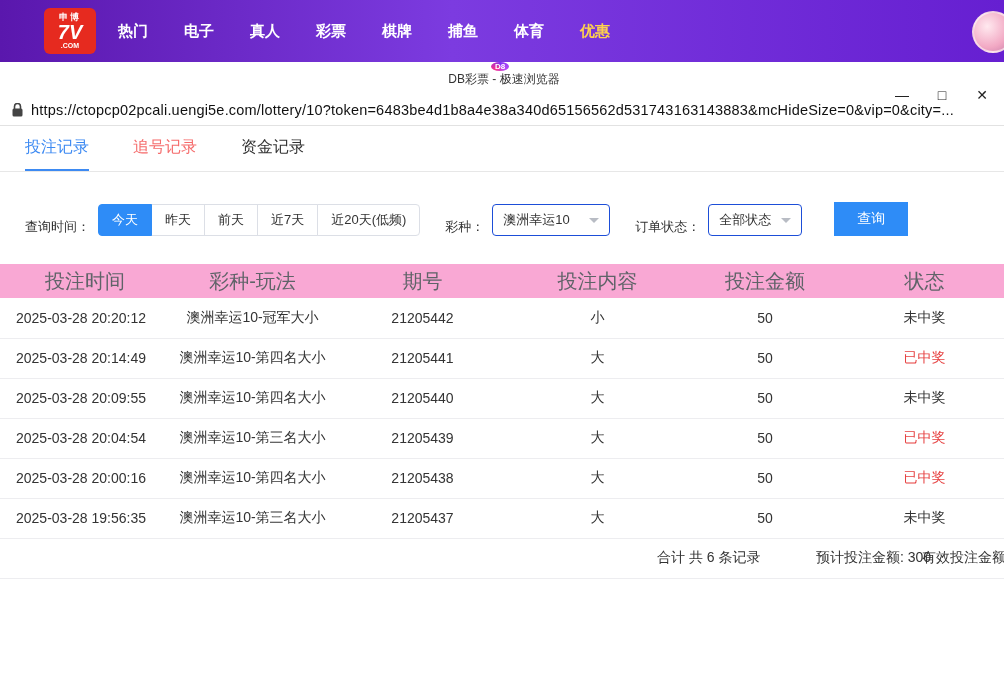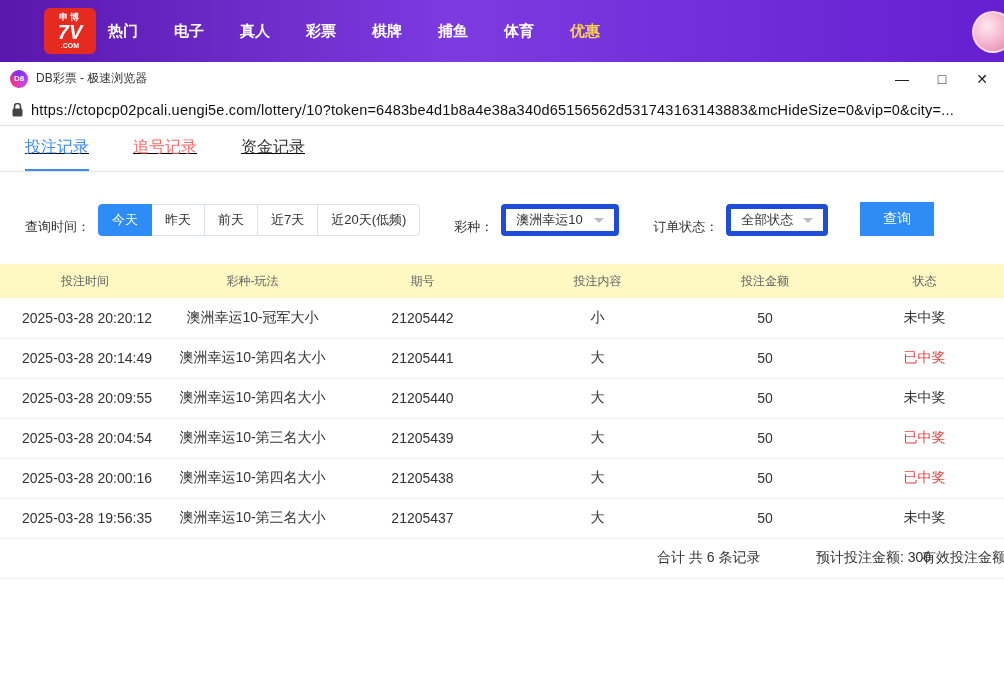--- a/index.html
+++ b/index.html
@@ -9,74 +9,74 @@
 
   
   .topbar { height:62px; background:linear-gradient(90deg,#5a17ad 0%,#7c3be0 45%,#661fd1 100%);
             display:flex; align-items:center; padding-left:44px; position:relative; }
   .logo { width:52px; height:46px; background:#e62a1f; border-radius:6px; color:#fff;
           display:flex; flex-direction:column; align-items:center; justify-content:center;
           line-height:1; font-weight:bold; cursor:pointer; }
   .logo-cn { font-size:9px; letter-spacing:2px; }
   .logo-7v { font-size:20px; font-style:italic; }
   .logo-com { font-size:7px; }
-  .topnav { display:flex; gap:36px; margin-left:12px; }
+  .topnav { display:flex; gap:36px; margin-left:22px; }
   .topnav a { color:#fff; font-size:15px; font-weight:bold; text-decoration:none; cursor:pointer; }
   .topnav a.gold { color:#ffd24d; }
   .avatar { position:absolute; right:-10px; top:11px; width:42px; height:42px; border-radius:50%;
             background:radial-gradient(circle at 35% 35%, #ffe9ef 0%, #f2a9c4 60%, #c87ba8 100%);
             border:2px solid rgba(255,255,255,.55); cursor:pointer; }
 
   
-  .titlebar { height:33px; display:flex; align-items:center; padding:0 14px 0 10px; background:#fff; }
+  .titlebar { height:33px; display:flex; align-items:center; padding:0 14px 0 10px; background:#fff;flex-direction:column; }
   .app-icon { width:18px; height:18px; border-radius:50%;
               background:conic-gradient(#7b2ff7,#b949f5,#f72f8b,#7b2ff7);
               color:#fff; font-size:8px; font-weight:bold; display:flex; align-items:center; justify-content:center; }
   .title-text { font-size:12px; color:#333; margin-left:8px; }
   .win-controls { margin-left:auto; display:flex; gap:24px; align-items:center; color:#222; }
   .win-controls span { font-size:14px; width:16px; text-align:center; cursor:pointer; line-height:1; }
 
   
   .addressbar { height:31px; display:flex; align-items:center; padding:0 12px; background:#fff;
                 border-bottom:1px solid #e2e2e2; cursor:text; }
   .lock { margin-right:8px; flex:0 0 auto; }
   .url { font-size:14.5px; color:#111; white-space:nowrap; overflow:hidden; letter-spacing:.2px; }
 
   
-  .tabs { padding-left:25px; border-bottom:1px solid #e7e7e7; display:flex; gap:44px; height:46px;text-decoration:underline; }
+  .tabs { padding-left:25px; border-bottom:1px solid #e7e7e7; display:flex; gap:44px; height:46px; }
   .tab { font-size:16px; color:#333; cursor:pointer; display:flex; align-items:center;
          border-bottom:2px solid transparent; }
   .tab.active { color:#3d8af2; border-bottom-color:#3d8af2; }
   .tab.chase { color:#f56c6c; }
 
   
   .filters { display:flex; align-items:flex-end; padding-left:25px; margin-top:30px; font-size:13px; color:#333; }
   .flabel { margin-right:8px; }
-  .flabel.gap { margin-left:34px; }
+  .flabel.gap { margin-left:25px; }
   .btn-group { display:flex; }
   .btn-group button { height:32px; padding:0 13px; background:#fff; border:1px solid #dcdfe6;
                       font-size:13px; color:#333; margin-left:-1px; cursor:pointer;
                       font-family:inherit; }
   .btn-group button:first-child { border-radius:4px 0 0 4px; margin-left:0; }
   .btn-group button:last-child { border-radius:0 4px 4px 0; }
   .btn-group button.active { background:#2e8cf7; border-color:#2e8cf7; color:#fff; position:relative; z-index:1; }
-  .select { height:32px; min-width:118px; border:5px solid #1d4ed8; border-radius:4px;
+  .select { height:32px; min-width:118px; border:1px solid #1d4ed8; border-radius:4px;
             display:flex; align-items:center; justify-content:space-between; padding:0 10px;
             color:#333; cursor:pointer; background:#fff; }
   .select.small { min-width:90px; }
   .caret { width:0; height:0; border-left:5px solid transparent; border-right:5px solid transparent;
            border-top:5px solid #b8bcc4; margin-left:10px; }
   .search-btn { margin-left:32px; width:74px; height:34px; background:#2e8cf7; color:#fff;
                 border:none; border-radius:0; font-size:14px; cursor:pointer; font-family:inherit; }
 
   
   table { width:100%; border-collapse:collapse; margin-top:28px; table-layout:fixed; }
-  thead th { background:#fef9c3; height:34px; font-size:12px; color:#5f6368; font-weight:normal; text-align:center; }
+  thead th { background:#f9a8d4; height:34px; font-size:20px; color:#5f6368; font-weight:normal; text-align:center; }
   tbody td { height:40px; border-bottom:1px solid #ededf0; font-size:14px; color:#333; text-align:center; }
-  tbody td.first { text-align:left; padding-left:22px; }
+  tbody td.first { text-align:left; padding-left:16px; }
   tbody td.win { color:#e64242; }
 
   
   .table-footer { position:relative; height:40px; border-bottom:1px solid #ededf0; font-size:14px; color:#333; }
   .table-footer span { position:absolute; top:50%; transform:translateY(-50%); white-space:nowrap; }
   .tf-total { left:657px; }
   .tf-expected { left:816px; }
   .tf-valid { left:922px; }
 </style>
 </head>

